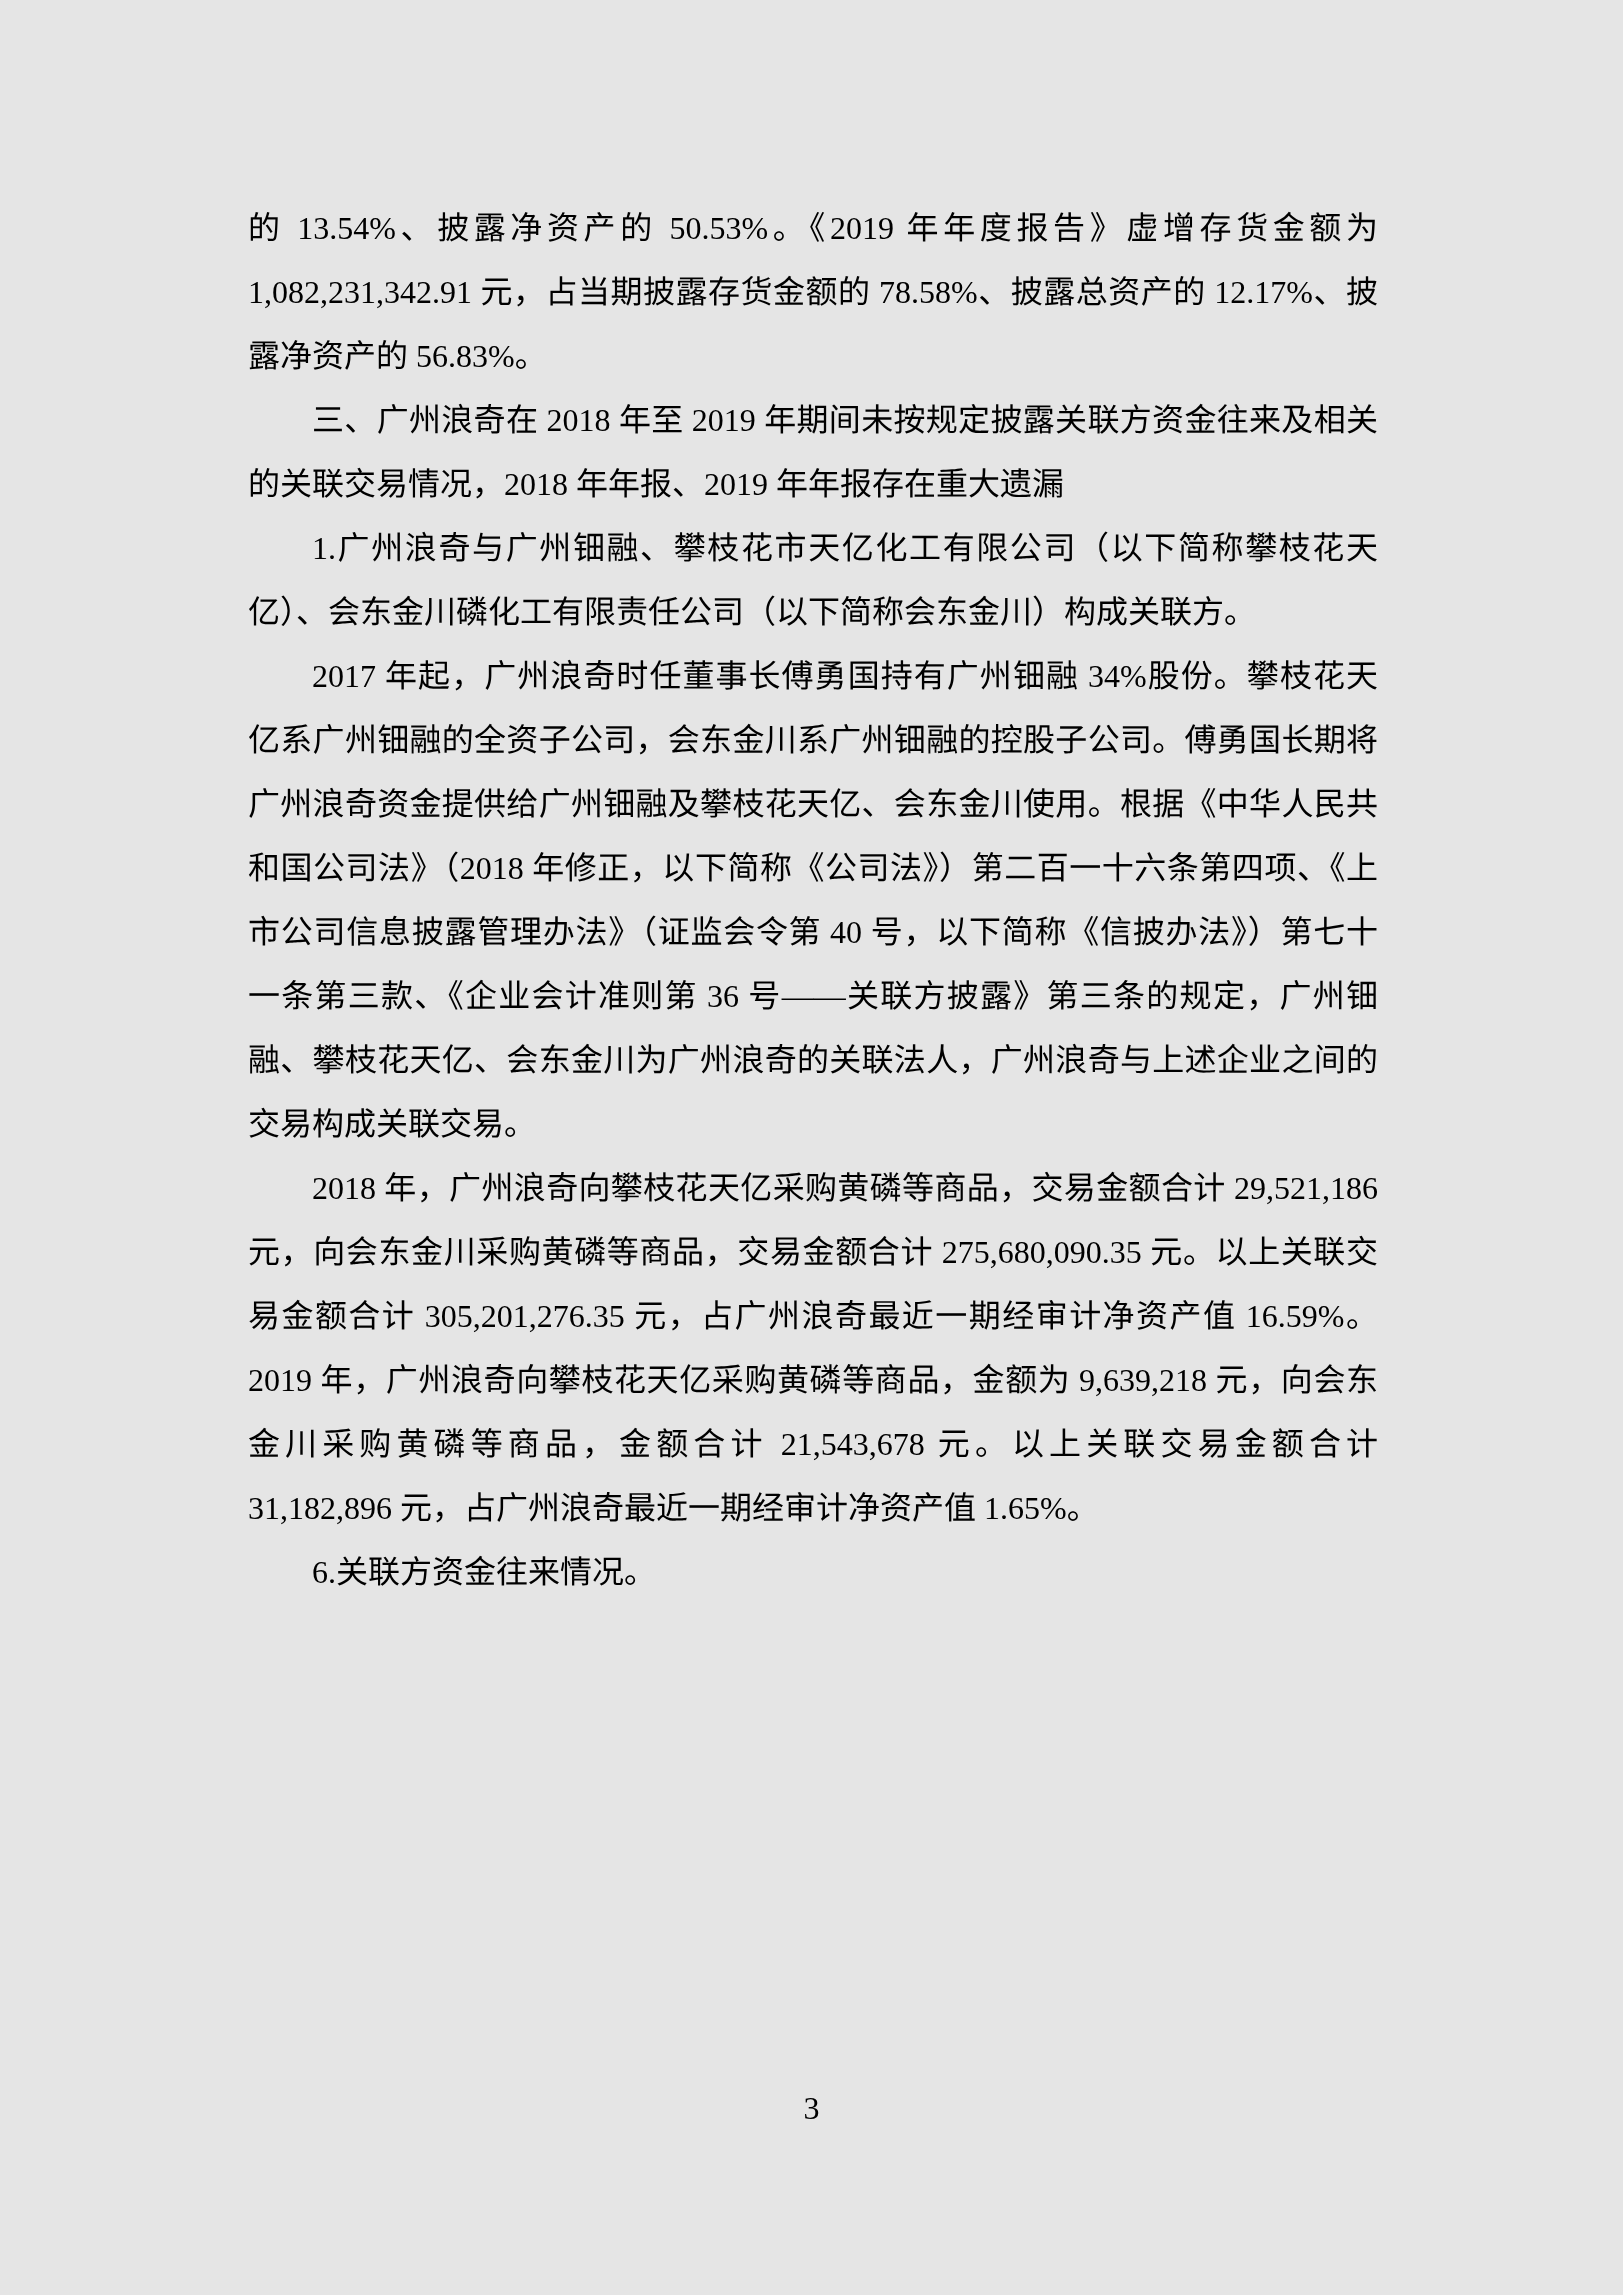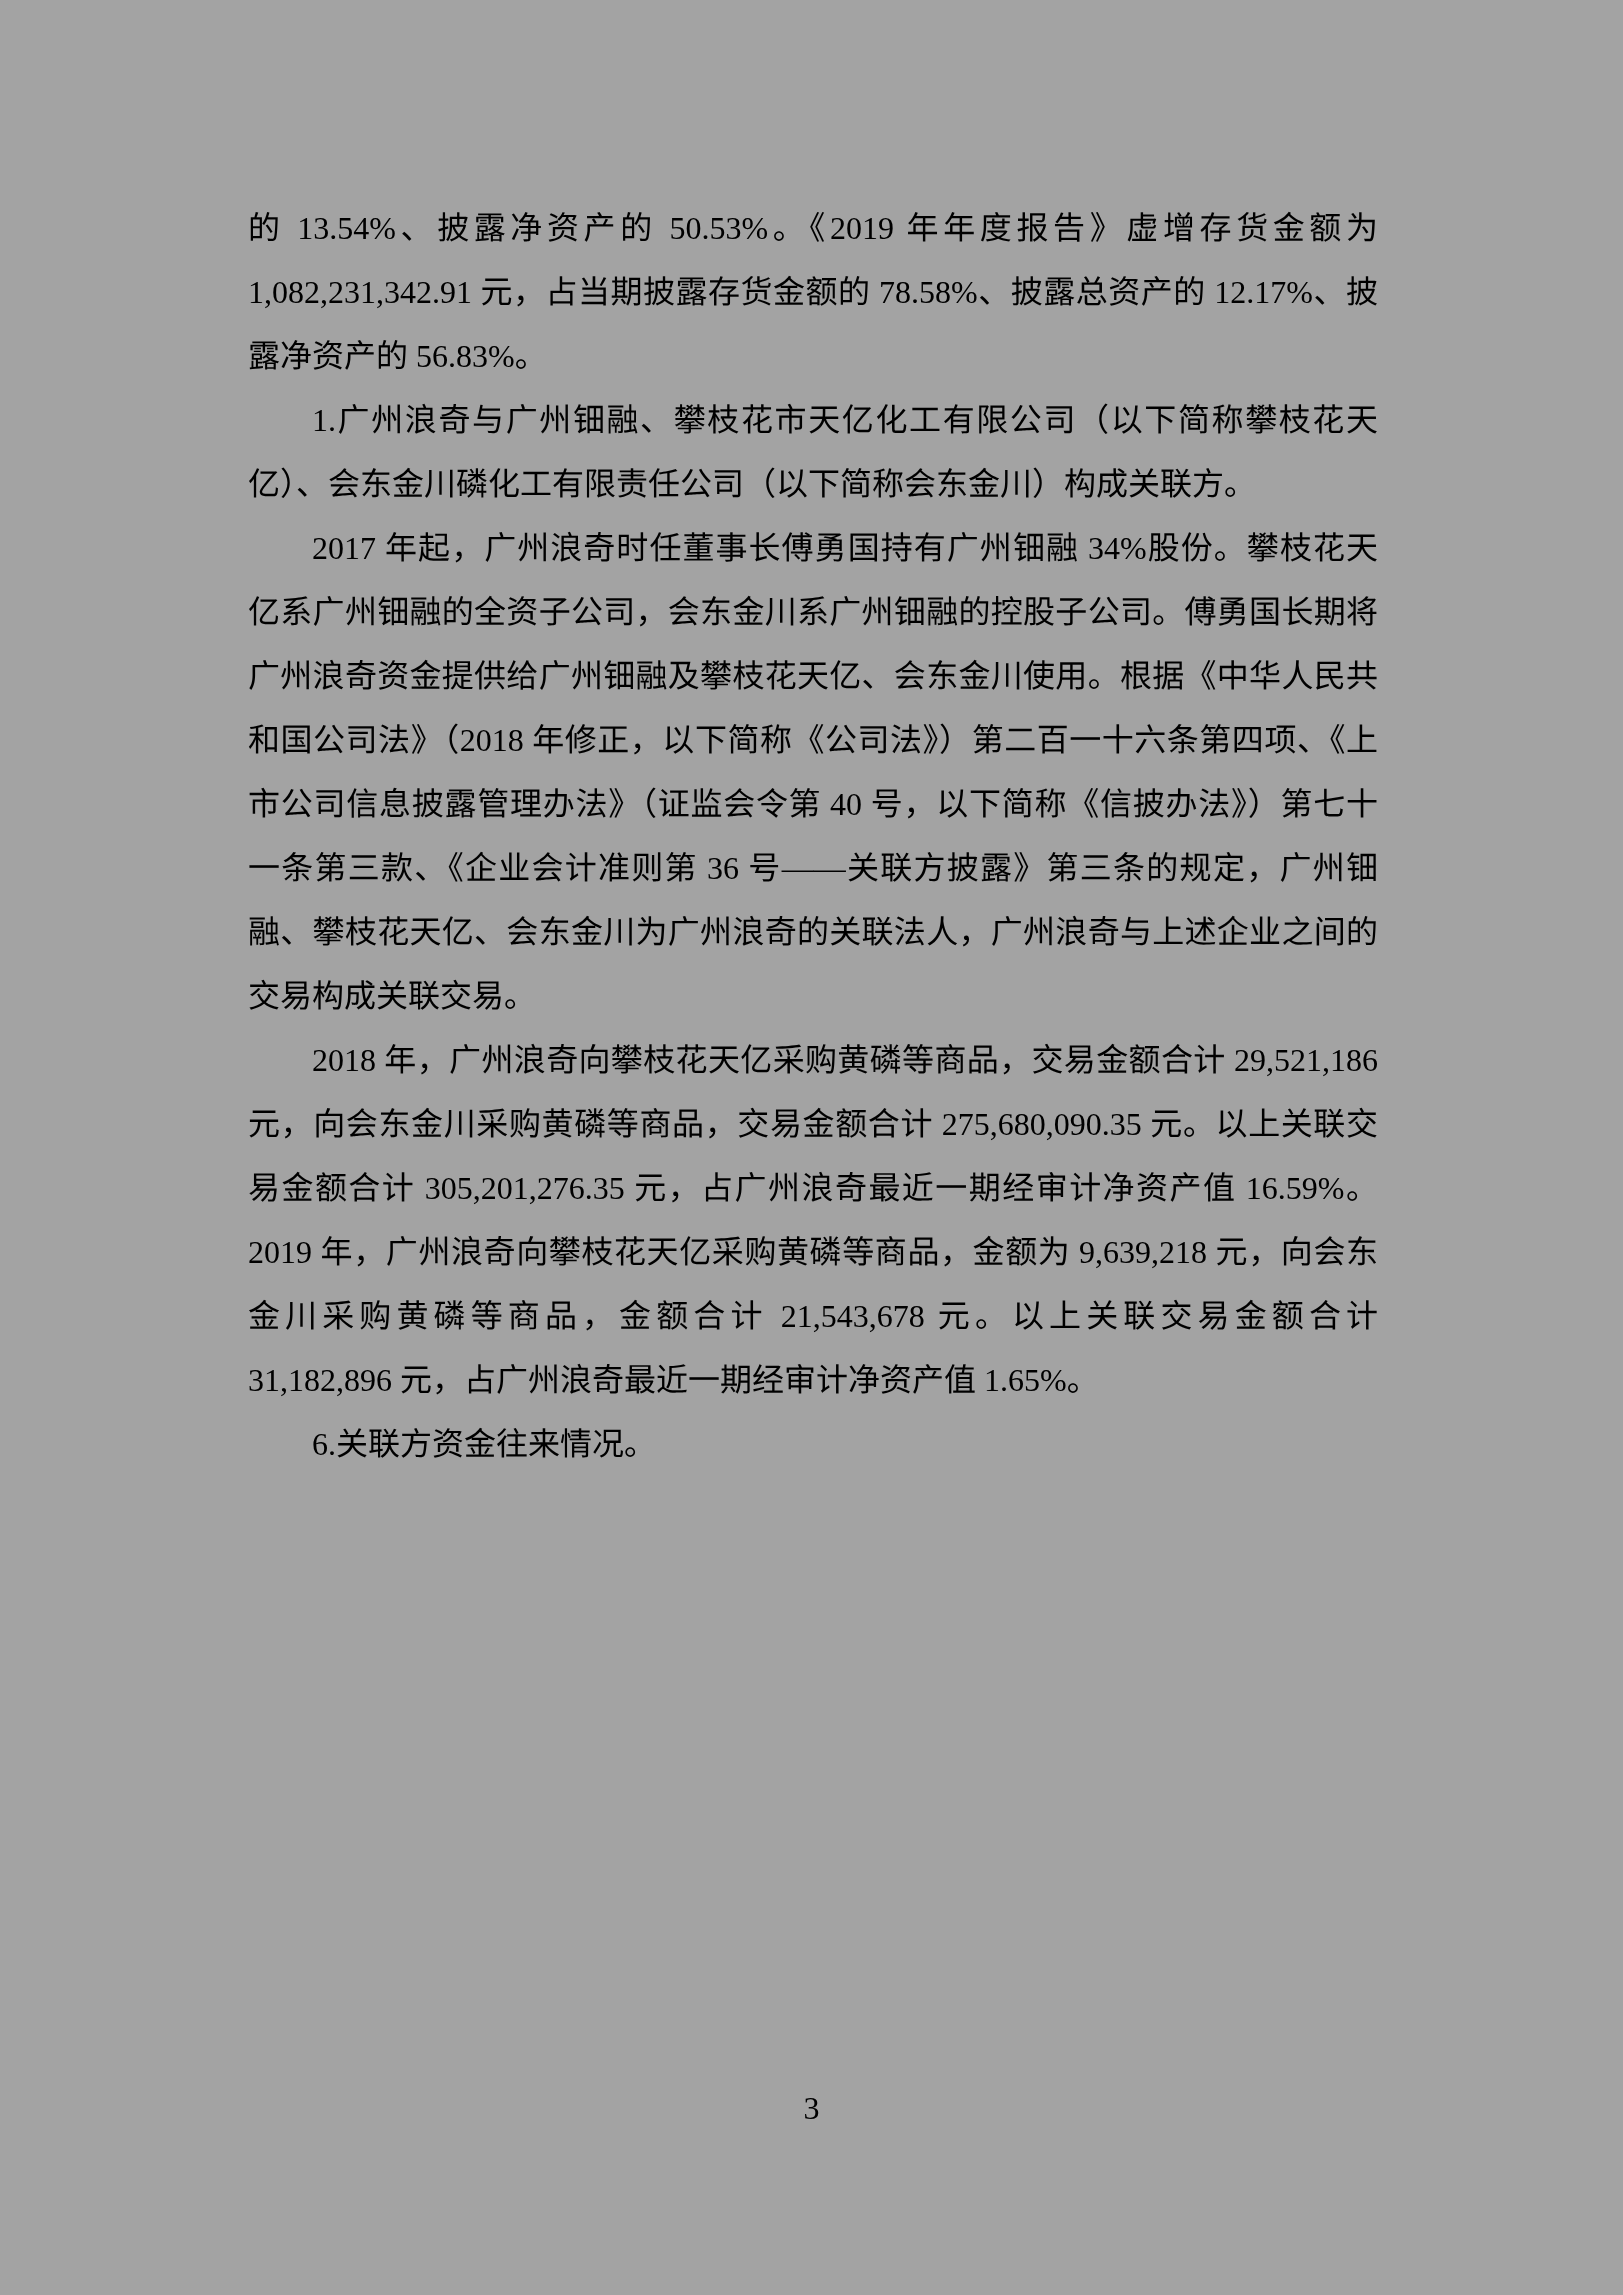--- a/index.html
+++ b/index.html
@@ -4,21 +4,21 @@
 <style>
   html, body {
     margin: 0;
     padding: 0;
     background: #ffffff;
   }
   .page {
     position: relative;
     width: 1623px;
     height: 2295px;
-    background: #a3a3a3;
+    background: #e5e5e5;
     overflow: hidden;
     font-family: "Liberation Serif", "DejaVu Serif", serif;
     color: #000000;
   }
   .content {
     position: absolute;
     top: 196px;
     left: 248px;
     width: 1130px;
     font-size: 32px;
@@ -46,20 +46,21 @@
     line-height: 41px;
   }
 </style>
 </head>
 <body>
 
 <div class="page">
   <main class="content">
 
   <p class="no-indent">的 13.54%、披露净资产的 50.53%。《2019 年年度报告》虚增存货金额为 1,082,231,342.91 元，占当期披露存货金额的 78.58%、披露总资产的 12.17%、披露净资产的 56.83%。</p>
+      <p>三、广州浪奇在 2018 年至 2019 年期间未按规定披露关联方资金往来及相关的关联交易情况，2018 年年报、2019 年年报存在重大遗漏</p>
       <p>1.广州浪奇与广州钿融、攀枝花市天亿化工有限公司（以下简称攀枝花天亿）、会东金川磷化工有限责任公司（以下简称会东金川）构成关联方。</p>
       <p>2017 年起，广州浪奇时任董事长傅勇国持有广州钿融 34%股份。攀枝花天亿系广州钿融的全资子公司，会东金川系广州钿融的控股子公司。傅勇国长期将广州浪奇资金提供给广州钿融及攀枝花天亿、会东金川使用。根据《中华人民共和国公司法》（2018 年修正，以下简称《公司法》）第二百一十六条第四项、《上市公司信息披露管理办法》（证监会令第 40 号，以下简称《信披办法》）第七十一条第三款、《企业会计准则第 36 号——关联方披露》第三条的规定，广州钿融、攀枝花天亿、会东金川为广州浪奇的关联法人，广州浪奇与上述企业之间的交易构成关联交易。</p>
       <p>2018 年，广州浪奇向攀枝花天亿采购黄磷等商品，交易金额合计 29,521,186 元，向会东金川采购黄磷等商品，交易金额合计 275,680,090.35 元。以上关联交易金额合计 305,201,276.35 元，占广州浪奇最近一期经审计净资产值 16.59%。2019 年，广州浪奇向攀枝花天亿采购黄磷等商品，金额为 9,639,218 元，向会东金川采购黄磷等商品，金额合计 21,543,678 元。以上关联交易金额合计 31,182,896 元，占广州浪奇最近一期经审计净资产值 1.65%。</p>
       <p>6.关联方资金往来情况。</p>
     </main>
   <div class="footer">
     <span>3</span>
   </div>
 </div>
 

